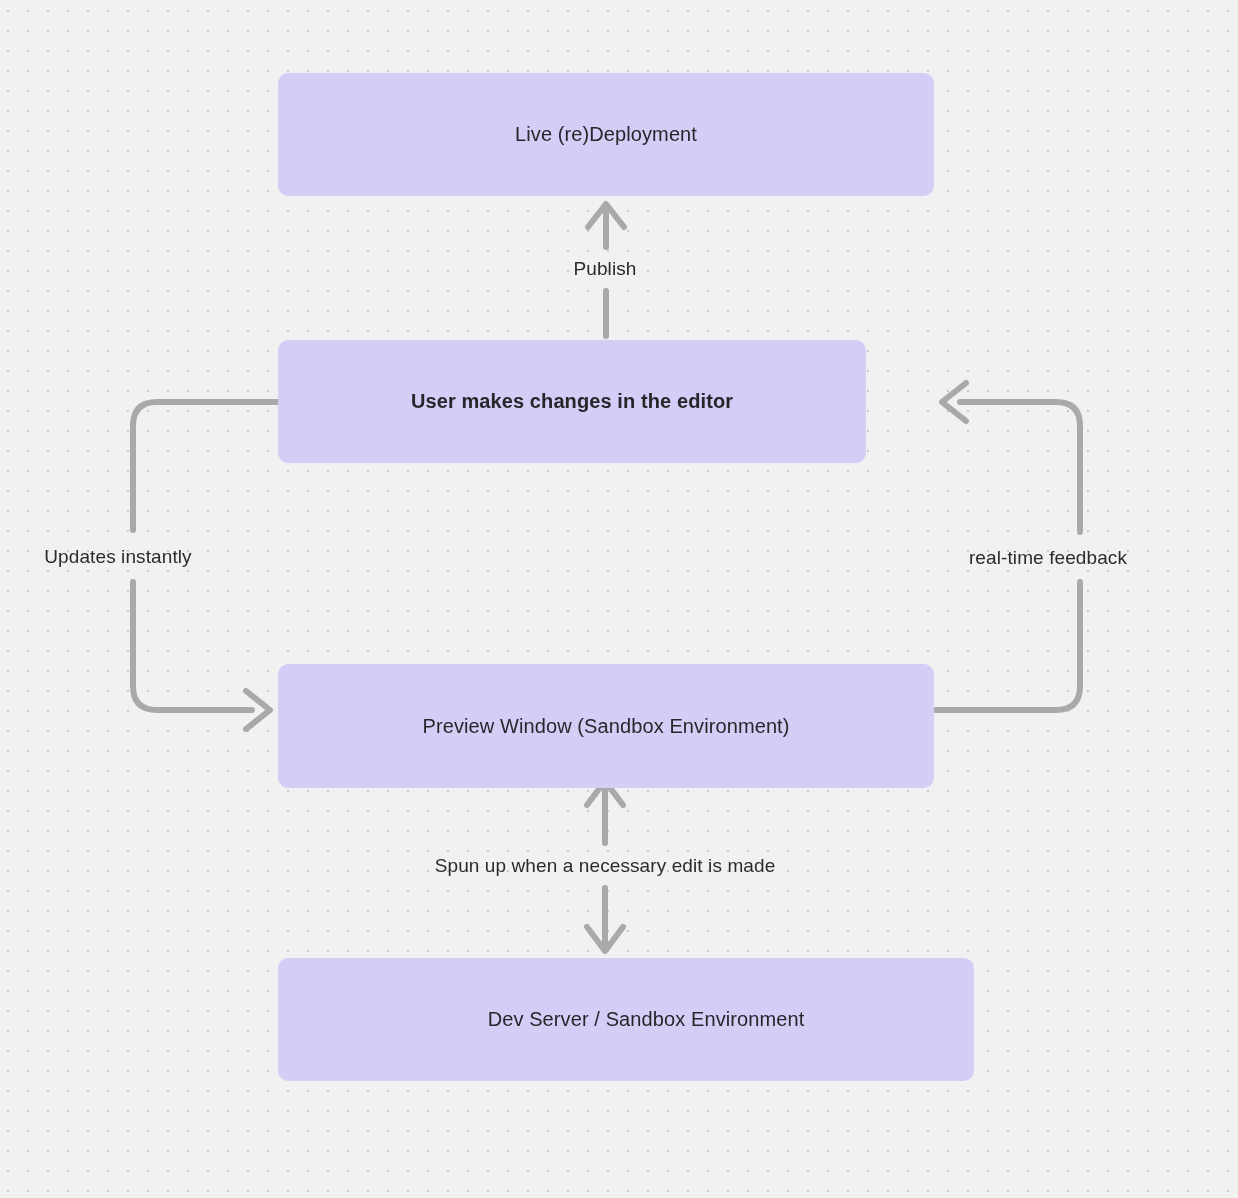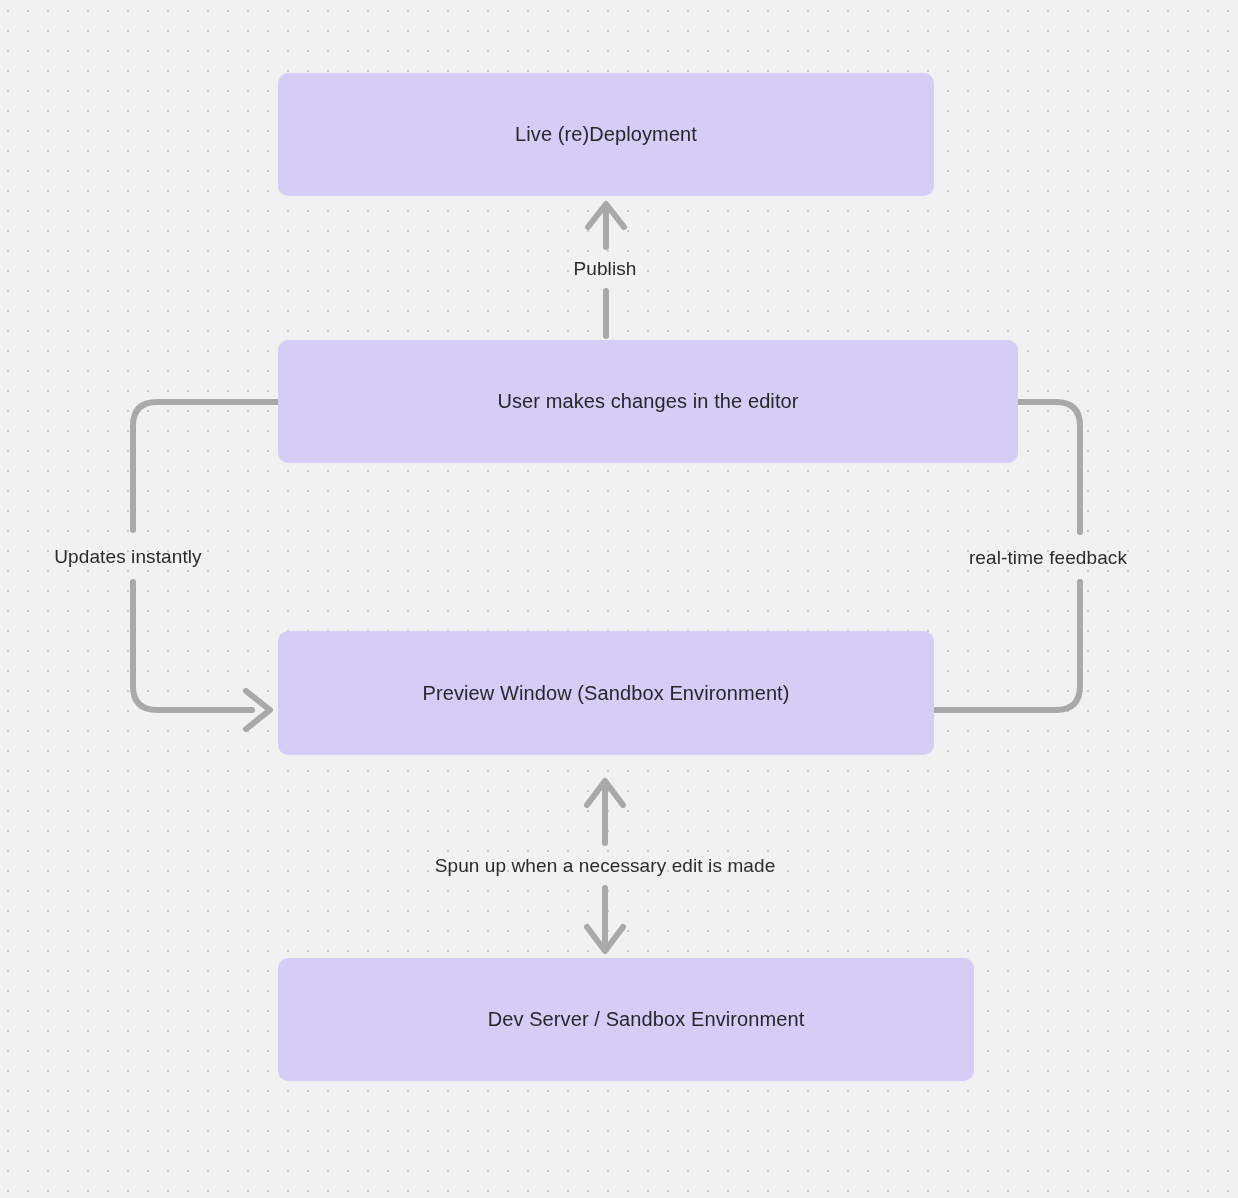--- a/index.html
+++ b/index.html
@@ -30,22 +30,22 @@
     border-radius:10px;
     display:flex;
     align-items:center;
     justify-content:center;
     color:var(--text);
     font-size:20px;
     letter-spacing:0.1px;
     text-align:right;
   }
   #node-live    {left:278px; top:73px;  width:656px; height:123px;}
-  #node-editor  {left:278px; top:340px; width:740px; height:123px;}
-  #node-preview {left:278px; top:631px; width:656px; height:124px;}
+  #node-editor  {left:278px; top:340px; width:588px; height:123px;font-weight:bold;}
+  #node-preview {left:278px; top:664px; width:656px; height:124px;}
   #node-dev     {left:278px; top:958px; width:656px; height:123px;padding-left:40px;}
 
   svg.connectors{
     position:absolute;
     left:0;top:0;
     pointer-events:none;
   }
   svg.connectors path{
     fill:none;
     stroke:var(--arrow);
@@ -55,21 +55,21 @@
   }
   .edge-label{
     position:absolute;
     transform:translate(-50%,-50%);
     color:#2b2b2e;
     font-size:19px;
     white-space:nowrap;
     letter-spacing:0.1px;
   }
   #label-publish  {left:605px;  top:269px;}
-  #label-updates  {left:128px;  top:557px;}
+  #label-updates  {left:118px;  top:557px;}
   #label-feedback {left:1048px; top:558px;}
   #label-spun     {left:605px;  top:866px;}
 </style>
 </head>
 <body>
 
 <div class="canvas">
 
   <svg class="connectors" width="1238" height="1198" viewBox="0 0 1238 1198">
 

